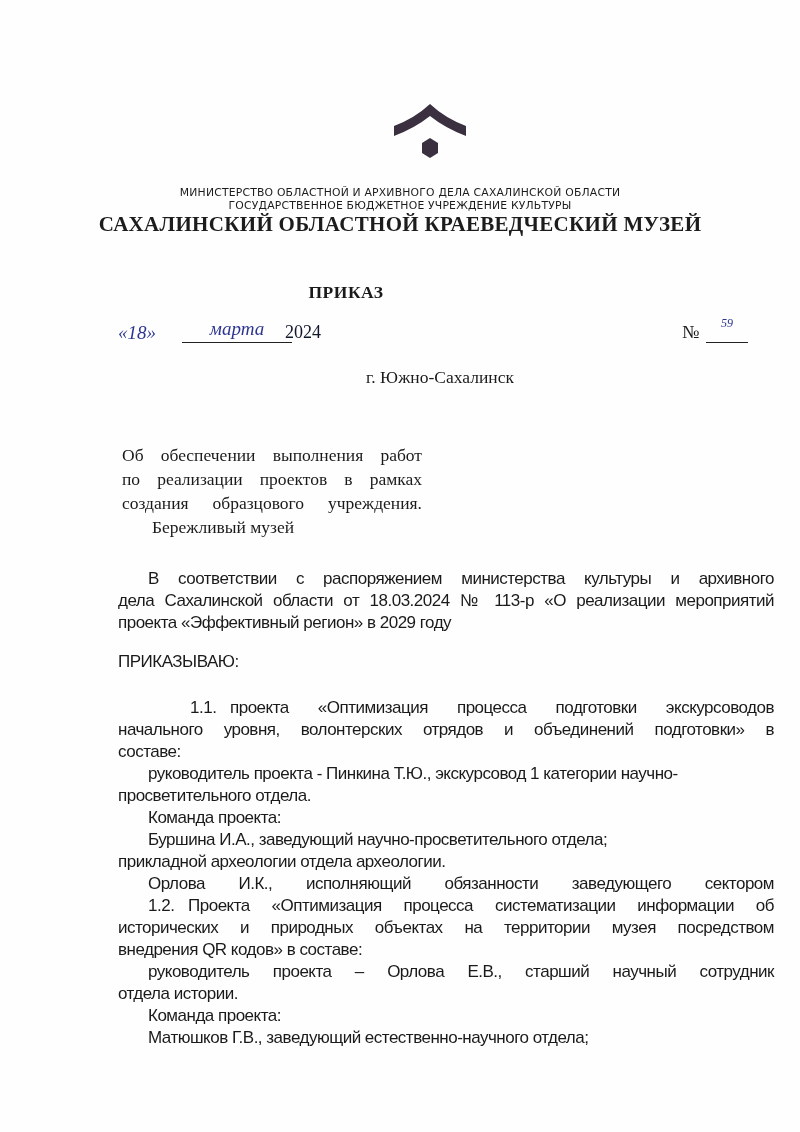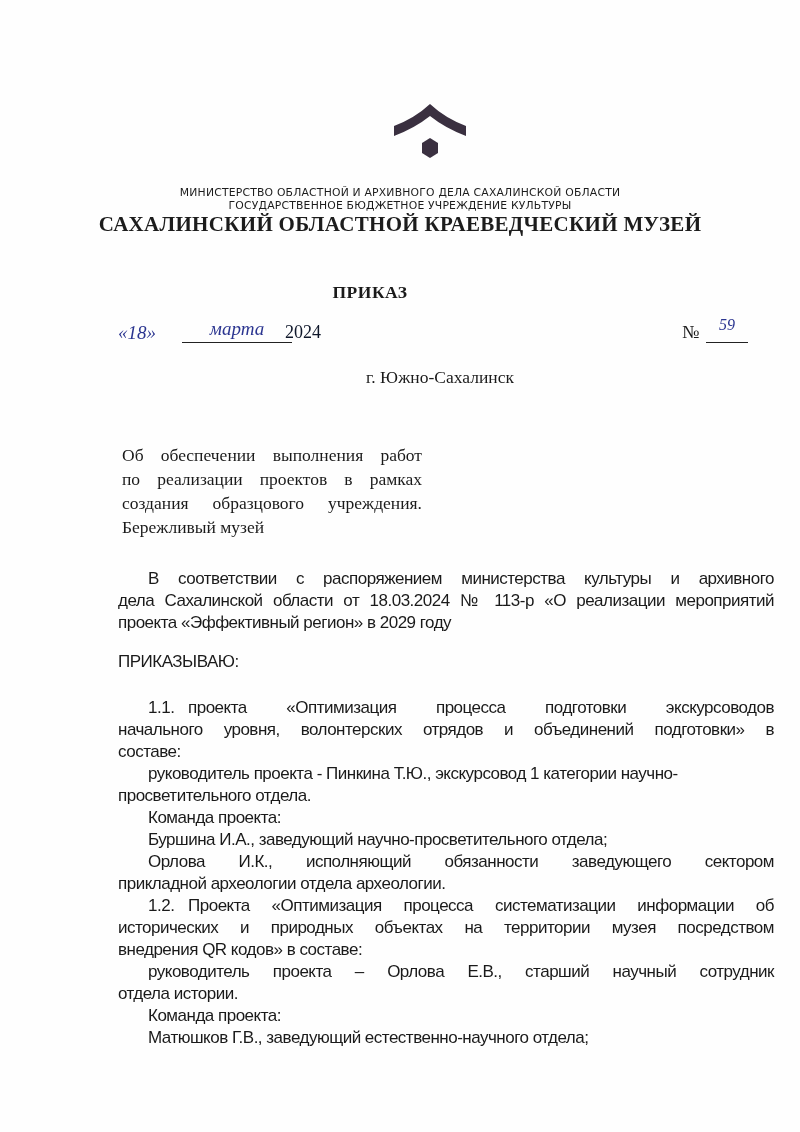--- a/index.html
+++ b/index.html
@@ -7,33 +7,33 @@
       width: 800px; height: 1132px; position: relative; overflow: hidden;
       font-family: "Liberation Serif", "DejaVu Serif", serif;
       color: #1a1a1a;
     }
     .page { position: absolute; inset: 0; background: #fefefe; }
     .logo { position: absolute; left: 385px; top: 98px; width: 90px; height: 62px; }
     .hdr { position: absolute; left: 0; width: 800px; text-align: center; color: #1c1c1c; }
     .hdr-ministry { top: 186px; font-family: "DejaVu Sans", sans-serif; font-size: 10.8px; letter-spacing: 0.2px; }
     .hdr-gbuk { top: 199px; font-family: "DejaVu Sans", sans-serif; font-size: 10.8px; letter-spacing: 0.2px; }
     .hdr-museum { top: 212px; font-family: "Liberation Serif", serif; font-size: 21px; letter-spacing: 0.3px; font-weight: bold; transform: scaleY(0.95); }
-    .title { position: absolute; top: 282px; left: 0; width: 692px; text-align: center; font-weight: bold; font-size: 17.5px; letter-spacing: 0.5px; padding-left: 24px; }
+    .title { position: absolute; top: 282px; left: 0; width: 692px; text-align: center; font-weight: bold; font-size: 17.5px; letter-spacing: 0.5px; }
     .date-row { position: absolute; top: 322px; left: 118px; height: 26px; font-size: 18px; }
     .date-row .hw { font-family: "Liberation Serif", serif; font-style: italic; color: #2b3590; font-size: 19px; }
     .date-day { position: absolute; left: 0; top: 0; }
     .date-month { position: absolute; left: 64px; top: -4px; width: 110px; border-bottom: 1px solid #222; height: 24px; text-align: center; }
     .date-year { position: absolute; left: 167px; top: 0; color: #0f172a; }
     .num-row { position: absolute; top: 322px; left: 682px; font-size: 18px; }
     .num-sign { position: absolute; left: 0; top: 0; }
-    .num-val { position: absolute; left: 24px; top: -6px; width: 42px; border-bottom: 1px solid #222; height: 26px; font-style: italic; color: #2b3590; font-size: 16px; text-align: center; }
+    .num-val { position: absolute; left: 24px; top: -6px; width: 42px; border-bottom: 1px solid #222; height: 26px; font-style: italic; color: #2b3590; font-size: 12px; text-align: center; }
     .city { position: absolute; top: 367px; left: 0; width: 800px; text-align: center; font-size: 17.5px; margin-left: 40px; }
     .subject { position: absolute; left: 122px; top: 443px; width: 300px; font-size: 17.5px; line-height: 24px; }
     .subject .ln { display: block; text-align: justify; text-align-last: justify; }
-    .subject .ln.last { text-align-last: left; }
+    .subject .ln.last { text-align-last: left; margin-left: 30px; }
     .body-text { position: absolute; left: 118px; width: 656px; font-family: "Liberation Sans", sans-serif; font-size: 17px; line-height: 22px; color: #1a1a1a; letter-spacing: -0.5px; }
     .body-text .ln { display: block; white-space: nowrap; }
     .just { text-align: justify; text-align-last: justify; white-space: normal !important; }
     .ind { padding-left: 30px; }
     .b1 { top: 568px; }
     .order-word { position: absolute; left: 118px; top: 652px; font-family: "Liberation Sans", sans-serif; font-size: 17px; letter-spacing: -0.5px; }
     .b2 { top: 697px; }
     .num-lbl { display: inline-block; width: 44px; }
   </style>
 </head>
@@ -75,31 +75,31 @@
   <div class="body-text b1">
     <span class="ln just ind">В соответствии с распоряжением министерства культуры и архивного</span>
     <span class="ln just">дела Сахалинской области от 18.03.2024 № 113-р «О реализации мероприятий</span>
     <span class="ln">проекта «Эффективный регион» в 2029 году</span>
   </div>
 
   <div class="order-word">ПРИКАЗЫВАЮ:</div>
 
   <div class="body-text b2">
     <div class="ind" style="display:flex;">
-      <span class="num-lbl" style="width:40px;">1.1.</span>
+      <span class="num-lbl" style="width:40px;margin-left:42px;">1.1.</span>
       <span class="just" style="flex:1;display:block;">проекта «Оптимизация процесса подготовки экскурсоводов</span>
     </div>
     <span class="ln just">начального уровня, волонтерских отрядов и объединений подготовки» в</span>
     <span class="ln">составе:</span>
     <span class="ln ind">руководитель проекта -  Пинкина Т.Ю., экскурсовод 1 категории научно-</span>
     <span class="ln">просветительного отдела.</span>
     <span class="ln ind">Команда проекта:</span>
     <span class="ln ind">Буршина И.А., заведующий научно-просветительного отдела;</span>
+    <span class="ln">прикладной археологии отдела археологии.</span>
     <span class="ln just ind">Орлова И.К., исполняющий обязанности заведующего сектором</span>
-    <span class="ln">прикладной археологии отдела археологии.</span>
     <div class="ind" style="display:flex;">
       <span class="num-lbl" style="width:40px;">1.2.</span>
       <span class="just" style="flex:1;display:block;">Проекта «Оптимизация процесса систематизации информации об</span>
     </div>
     <span class="ln just">исторических и природных объектах на территории музея посредством</span>
     <span class="ln">внедрения QR кодов» в составе:</span>
     <span class="ln just ind">руководитель проекта – Орлова Е.В., старший научный сотрудник</span>
     <span class="ln">отдела истории.</span>
     <span class="ln ind">Команда проекта:</span>
     <span class="ln ind">Матюшков Г.В., заведующий естественно-научного отдела;</span>

